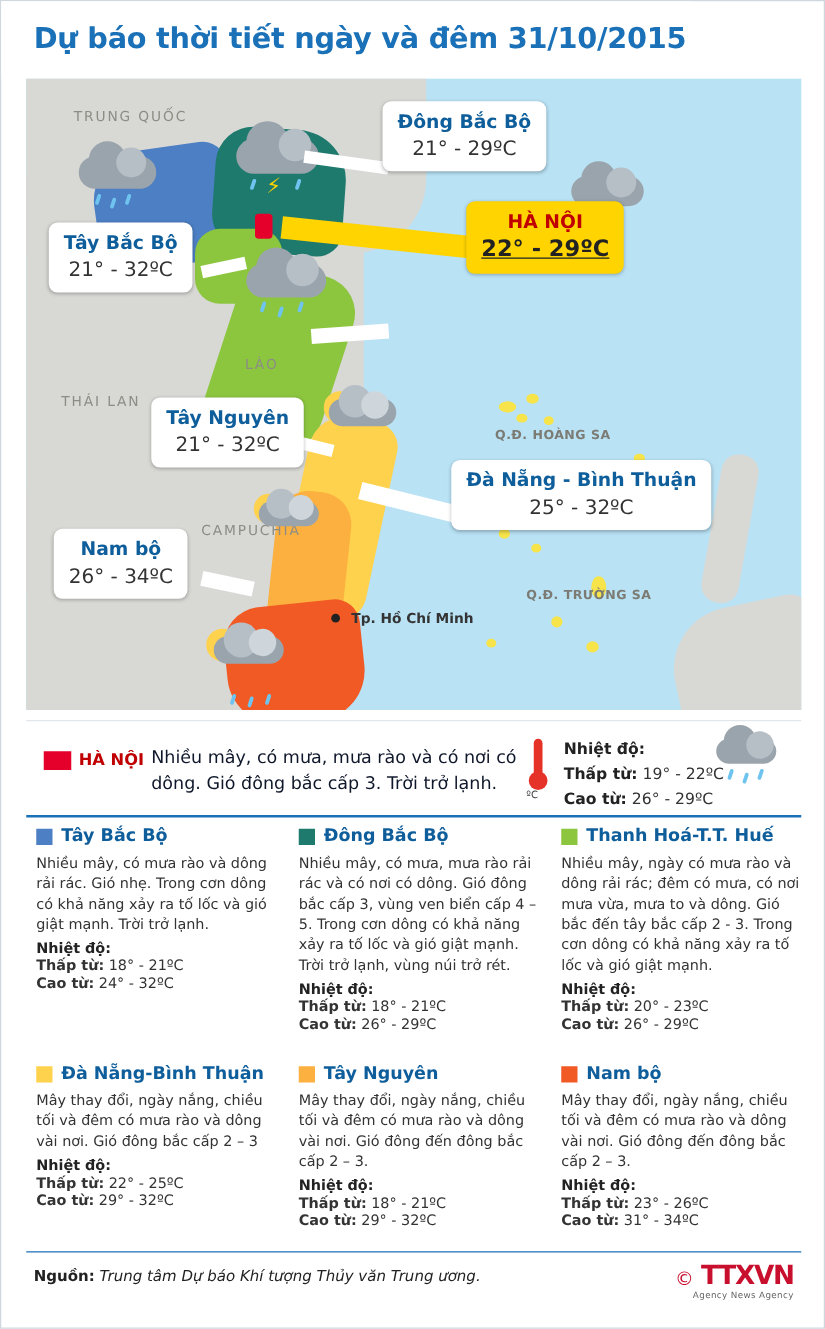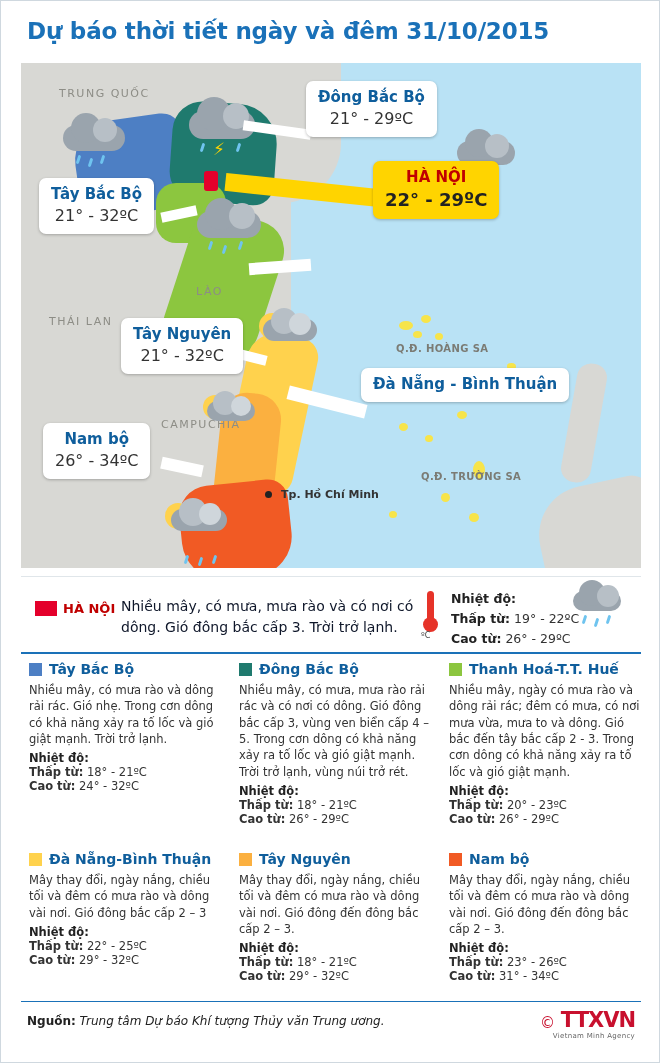--- a/index.html
+++ b/index.html
@@ -90,21 +90,21 @@
     background:#ffffff;
     border-radius:7px;
     box-shadow:0 1px 3px rgba(0,0,0,.25);
     padding:7px 12px 9px 12px;
     text-align:center;
   }
   .callout .name { font-size:15px; font-weight:bold; color:#0f5e9c; white-space:nowrap; }
   .callout .temp { font-size:16px; color:#333; margin-top:3px; white-space:nowrap; }
   .callout.hanoi { background:#ffd400; }
   .callout.hanoi .name { color:#c00000; font-size:15px; }
-  .callout.hanoi .temp { color:#222; font-weight:bold; font-size:18px; }
+  .callout.hanoi .temp { color:#222; font-weight:bold; font-size:18px;text-decoration:underline; }
 
   .c-dongbac { left:285px; top:18px; }
   .c-taybac  { left:18px; top:115px; }
   .c-hanoi   { left:352px; top:98px; }
   .c-thanhhoa{ left:285px; top:172px; }
   .c-taynguyen{ left:100px; top:255px; }
   .c-danang  { left:340px; top:305px; }
   .c-namno   { left:22px; top:360px; }
 
   .leader { position:absolute; background:#ffffff; }
@@ -301,20 +301,21 @@
     <div class="callout hanoi c-hanoi">
       <div class="name">HÀ NỘI</div>
       <div class="temp">22° - 29ºC</div>
     </div>
     <div class="callout c-taynguyen">
       <div class="name">Tây Nguyên</div>
       <div class="temp">21° - 32ºC</div>
     </div>
     <div class="callout c-danang">
       <div class="name">Đà Nẵng - Bình Thuận</div>
+      <div class="temp">25° - 32ºC</div>
     </div>
     <div class="callout c-namno">
       <div class="name">Nam bộ</div>
       <div class="temp">26° - 34ºC</div>
     </div>
   </div>
 
   <div class="strip">
     <div class="strip-flag"></div>
     <div class="strip-city">HÀ NỘI</div>
@@ -424,17 +425,17 @@
   </div>
 
   <div class="footer">
     <div class="source">
       <b>Nguồn:</b>
       <i>Trung tâm Dự báo Khí tượng Thủy văn Trung ương.</i>
     </div>
     <div class="copy">©</div>
     <div class="logo">
       <div class="mark">TTXVN</div>
-      <div class="sub">Vietnam Minh Agency</div>
+      <div class="sub">Agency News Agency</div>
     </div>
   </div>
 
 </div>
 
 </body></html>

